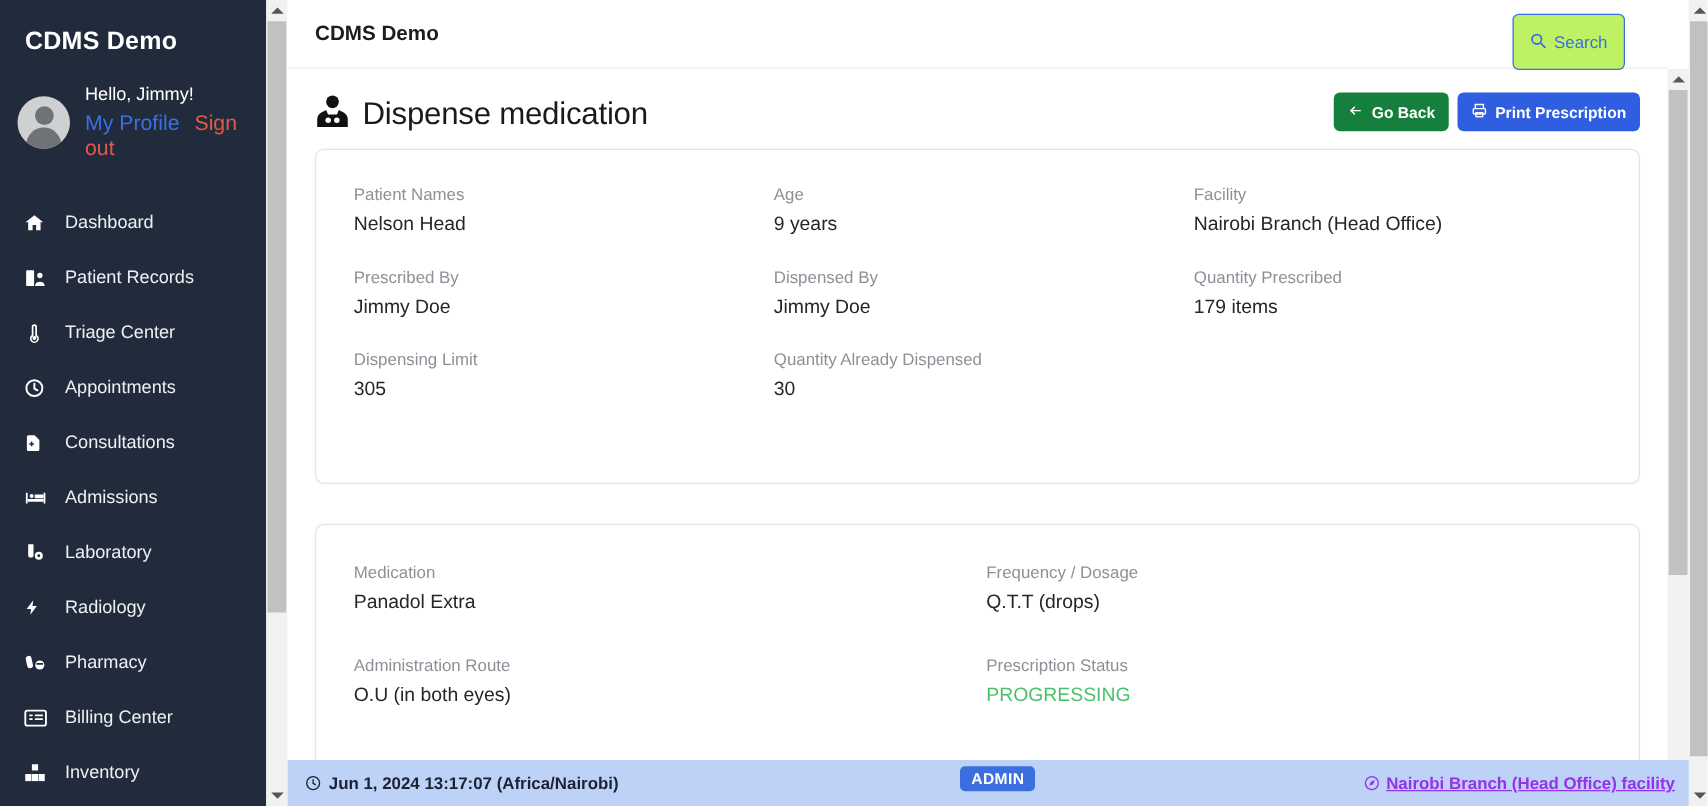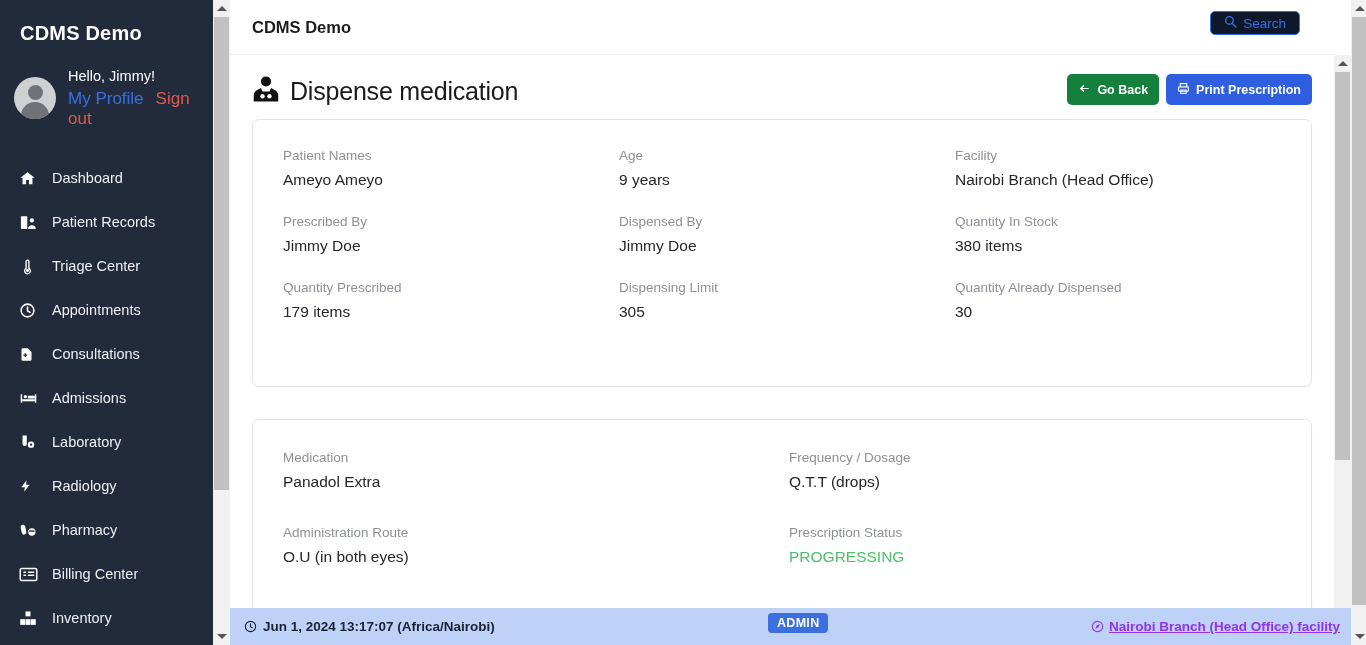--- a/index.html
+++ b/index.html
@@ -95,23 +95,23 @@
   .topbar {
     position: relative;
     height: 55px;
     border-bottom: 1px solid #ececec;
     display: flex; align-items: center;
     padding: 0 0 0 22px;
   }
   .topbar-title { font-size: 16.5px; color: #1c1c1c; font-weight: bold; }
   .search-btn {
     position: absolute; right: 34px; top: 11px;
-    height: 24px; padding: 0 13px;
+    height: 45px; padding: 0 13px;
     border: 1px solid #3b6fe0; border-radius: 5px;
-    background: #0f172a; color: #3b6fe0;
+    background: #bef264; color: #3b6fe0;
     font-size: 13.5px; font-family: "Liberation Sans", sans-serif;
     display: flex; align-items: center; gap: 6px;
     cursor: pointer;
   }
 
   .page-head {
     display: flex; align-items: center;
     padding: 20px 22px 0 22px;
     position: relative;
   }
@@ -392,42 +392,38 @@
           </span>
           <span>Print Prescription</span>
         </button>
       </div>
     </div>
 
     <section class="card card-1">
       <div class="grid3">
         <div class="fld">
           <div class="f-label">Patient Names</div>
-          <div class="f-value">Ameyo Ameyo</div>
+          <div class="f-value">Nelson Head</div>
         </div>
         <div class="fld">
           <div class="f-label">Age</div>
           <div class="f-value">9 years</div>
         </div>
         <div class="fld">
           <div class="f-label">Facility</div>
           <div class="f-value">Nairobi Branch (Head Office)</div>
         </div>
 
         <div class="fld">
           <div class="f-label">Prescribed By</div>
           <div class="f-value">Jimmy Doe</div>
         </div>
         <div class="fld">
           <div class="f-label">Dispensed By</div>
           <div class="f-value">Jimmy Doe</div>
-        </div>
-        <div class="fld">
-          <div class="f-label">Quantity In Stock</div>
-          <div class="f-value">380 items</div>
         </div>
 
         <div class="fld">
           <div class="f-label">Quantity Prescribed</div>
           <div class="f-value">179 items</div>
         </div>
         <div class="fld">
           <div class="f-label">Dispensing Limit</div>
           <div class="f-value">305</div>
         </div>

